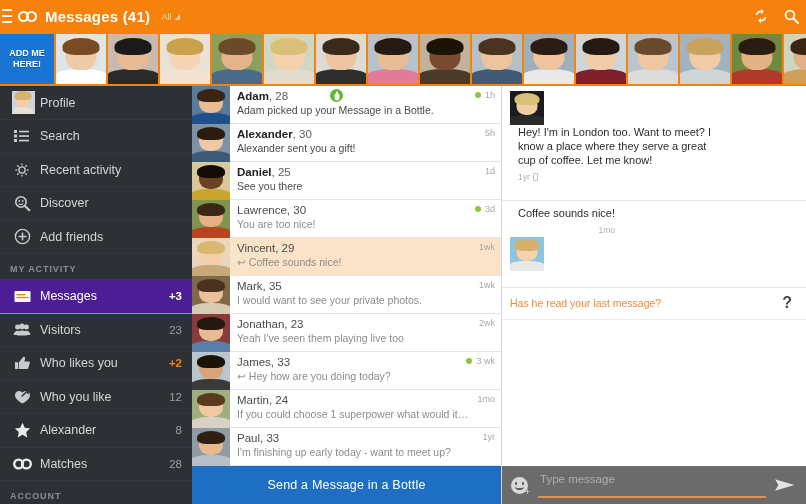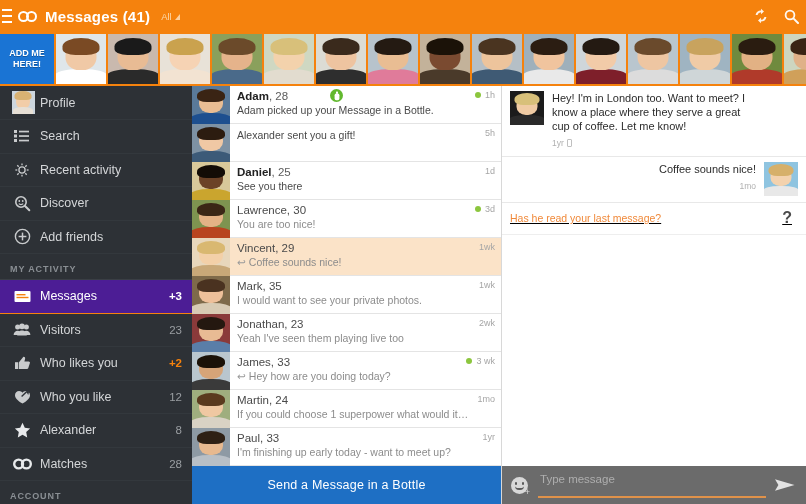--- a/index.html
+++ b/index.html
@@ -158,33 +158,33 @@
   .reply-arrow { display: inline-block; margin-right: 3px; color: #9a9a9a; }
   .bottle-btn {
     height: 38px; flex: 0 0 38px; background: #1e6fc4; color: #fff;
     display: flex; align-items: center; justify-content: center;
     font-size: 12.5px; letter-spacing: .2px;
   }
 
   
   .chatcol { flex: 1 1 auto; height: 418px; background: #fff; display: flex; flex-direction: column; position: relative; }
   .chatbody { flex: 1 1 auto; position: relative; overflow: hidden; background: #fff; }
-  .bubble-row { display: flex; border-bottom: 1px solid #e8e8e8; padding: 5px 8px 6px 8px; }
+  .bubble-row { display: flex; border-bottom: 1px solid #e8e8e8; padding: 5px 8px 16px 8px; flex-direction: column; }
   .bubble-row.incoming { align-items: flex-start; }
   .bubble-row.outgoing { justify-content: flex-end; align-items: flex-start; }
   .chat-ava { width: 34px; height: 34px; flex: 0 0 34px; overflow: hidden; position: relative; background: #bbb; }
   .bub-text {
     font-size: 11px; line-height: 14px; color: #2c2c2c; padding: 0 8px; max-width: 215px;
   }
   .bub-time { font-size: 8.5px; color: #b0b0b0; margin-top: 3px; display: flex; align-items: center; gap: 3px; }
   .phone-glyph { display: inline-block; width: 5px; height: 8px; border: 1px solid #c0c0c0; border-radius: 1px; }
   .outgoing .bub-text { text-align: right; }
   .readprompt {
     display: flex; align-items: center; justify-content: space-between;
-    padding: 6px 10px 7px 8px; border-bottom: 1px solid #eee; text-decoration: underline;
+    padding: 6px 10px 7px 8px; border-bottom: 1px solid #eee;
   }
   .readprompt .rp-text { font-size: 10.5px; color: #f0893a; }
   .readprompt .rp-q { font-size: 16px; color: #4a4a4a; font-weight: bold; padding-right: 4px; }
 
   .composer {
     height: 38px; flex: 0 0 38px; background: #6b6b6b; display: flex; align-items: center;
     padding: 0 8px 0 4px; gap: 6px;
   }
   .emoji-btn { width: 26px; height: 26px; flex: 0 0 26px; display: flex; align-items: center; justify-content: center; position: relative; }
   .emoji-face { width: 17px; height: 17px; border-radius: 50%; background: #d8d8d8; position: relative; }
@@ -542,20 +542,21 @@
           <div class="conv">
             <div class="thumb">
               <div class="face">
                 <div class="bg" style="background:#7e92a4"></div>
                 <div class="body" style="width:40px;height:11px;background:#3c5a78"></div>
                 <div class="head" style="top:6px;width:24px;height:21px;background:#f0c8a4"></div>
                 <div class="hair" style="top:3px;width:28px;height:13px;background:#2c1c10"></div>
               </div>
             </div>
             <div class="cmeta">
+              <div class="cname"><b>Alexander</b><span class="age">, 30</span></div>
               <div class="cprev dark">Alexander sent you a gift!</div>
               <div class="cright">
                 <span>5h</span>
               </div>
             </div>
           </div>
           <div class="conv">
             <div class="thumb">
               <div class="face">
                 <div class="bg" style="background:#d8c89a"></div>

